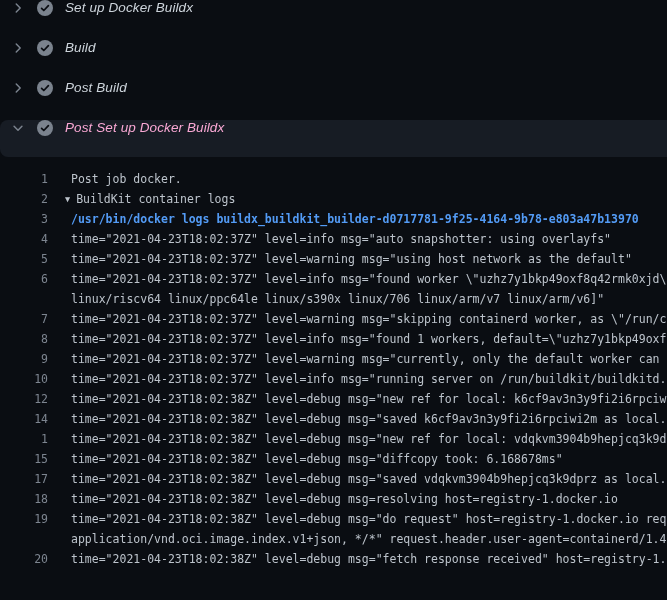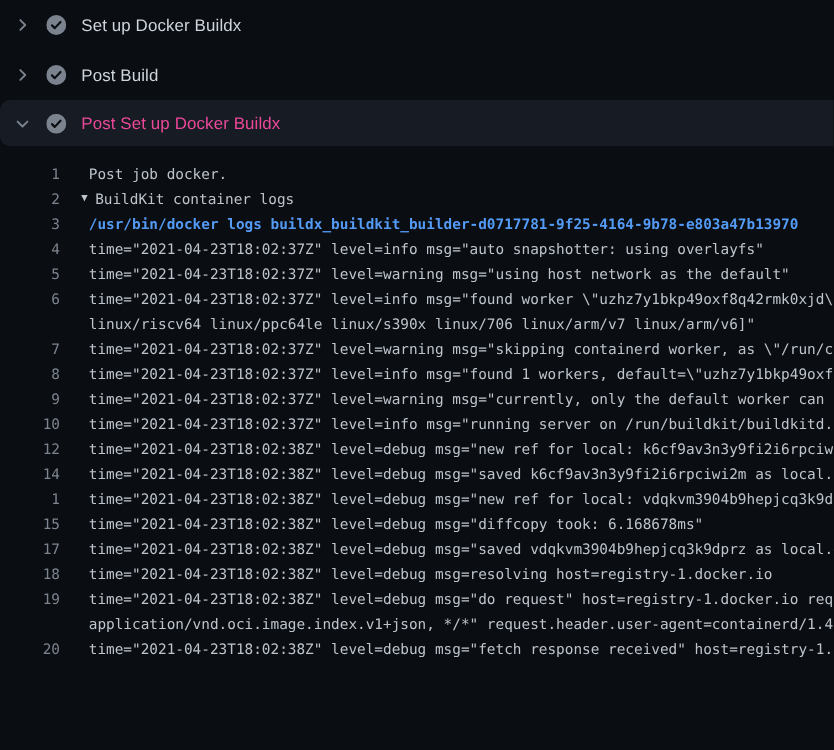--- a/index.html
+++ b/index.html
@@ -15,27 +15,27 @@
   html, body { margin: 0; padding: 0; }
   body {
     width: 667px; height: 600px; overflow: hidden;
     background: var(--bg);
     font-family: "Liberation Sans", sans-serif;
   }
   .viewer { width: 667px; height: 600px; overflow: hidden; }
 
   
   .step {
-    height: 40px; display: flex; align-items: center;
-    cursor: pointer; color: var(--title);
+    height: 40px; display: flex; 
+    cursor: pointer; color: var(--title); font-style: italic;
   }
   .step.expanded {
     height: 37px; background: var(--header_bg);
     border-radius: 8px 0 0 8px;
-    color: #ec4899;
+    color: #f9a8d4;
   }
   .chev {
     width: 16px; height: 16px; margin-left: 10px;
     display: inline-flex; align-items: center; justify-content: center;
     color: var(--icon); flex: 0 0 16px;
   }
   .check {
     width: 16px; height: 16px; margin-left: 11px;
     display: inline-flex; color: var(--icon); flex: 0 0 16px;
   }
@@ -81,20 +81,35 @@
 
     <span class="check">
       <svg width="16" height="16" viewBox="0 0 16 16">
             <circle cx="8" cy="8" r="8" fill="currentColor"></circle>
             <path d="M4.6 8.3l2.2 2.2 4.6-4.9" fill="none" stroke="#0a0d12" stroke-width="1.7" stroke-linecap="round" stroke-linejoin="round"></path>
           </svg>
     </span>
     <span class="step-title">Set up Docker Buildx</span>
   </div>
 
+  <div class="step">
+    <span class="chev chev-right">
+      <svg width="14" height="14" viewBox="0 0 16 16">
+            <path d="M6 3.5L10.5 8 6 12.5" fill="none" stroke="currentColor" stroke-width="1.7" stroke-linecap="round" stroke-linejoin="round"></path>
+          </svg>
+    </span>
+
+    <span class="check">
+      <svg width="16" height="16" viewBox="0 0 16 16">
+            <circle cx="8" cy="8" r="8" fill="currentColor"></circle>
+            <path d="M4.6 8.3l2.2 2.2 4.6-4.9" fill="none" stroke="#0a0d12" stroke-width="1.7" stroke-linecap="round" stroke-linejoin="round"></path>
+          </svg>
+    </span>
+    <span class="step-title">Build</span>
+  </div>
 
   <div class="step">
     <span class="chev chev-right">
       <svg width="14" height="14" viewBox="0 0 16 16">
             <path d="M6 3.5L10.5 8 6 12.5" fill="none" stroke="currentColor" stroke-width="1.7" stroke-linecap="round" stroke-linejoin="round"></path>
           </svg>
     </span>
 
     <span class="check">
       <svg width="16" height="16" viewBox="0 0 16 16">

